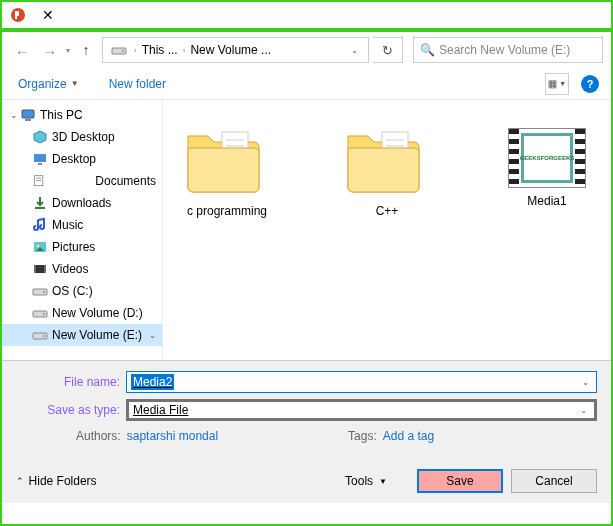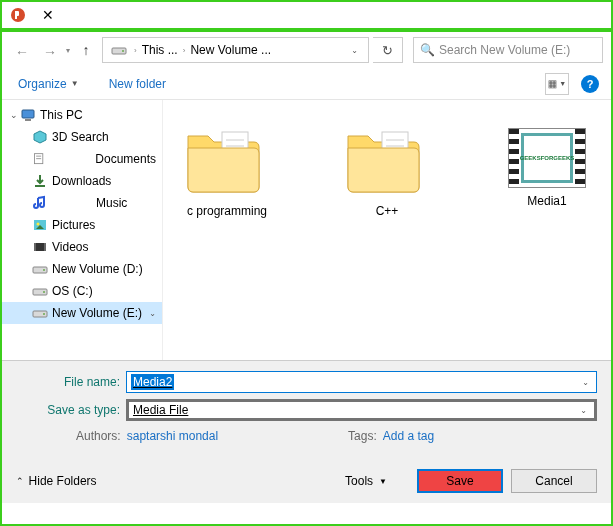--- a/index.html
+++ b/index.html
@@ -40,38 +40,38 @@
 .fileitem .thumb { width: 90px; height: 80px; margin: 0 auto 6px; }
 .fileitem .fname { color: #000; }
 .folder-svg { width: 90px; height: 80px; }
 .media-thumb { width: 78px; height: 60px; border: 1px solid #888; background: #fff; position: relative; margin: 10px auto 6px; }
 .media-thumb::before, .media-thumb::after { content: ""; position: absolute; top: 0; bottom: 0; width: 10px; background: repeating-linear-gradient(#222 0 5px, #fff 5px 10px); }
 .media-thumb::before { left: 0; }
 .media-thumb::after { right: 0; }
 .media-thumb .inner { position: absolute; left: 12px; right: 12px; top: 4px; bottom: 4px; border: 3px solid #5aa9a9; background: #fff; display: flex; align-items: center; justify-content: center; font-size: 6px; font-weight: bold; color: #1a7a3a; }
 .bottom { border-top: 1px solid #ccc; background: #f0f0f0; padding: 10px 14px 10px; }
 .formrow { display: flex; align-items: center; margin-bottom: 6px; }
-.formrow label { width: 110px; text-align: right; padding-right: 6px; color: #0f766e; }
+.formrow label { width: 110px; text-align: right; padding-right: 6px; color: #8b5cf6; }
 .formrow .field { flex: 1; height: 22px; border: 3px solid #737373; background: #fff; display: flex; align-items: center; padding: 0 4px; }
 .formrow .field.focus { border: 1px solid #0078d7; }
 .formrow .field .val { flex: 1; text-decoration: underline; }
 .formrow .field .selval { background: #0078d7; color: #fff; padding: 1px 2px; }
 .formrow .field .drop { font-size: 8px; color: #555; padding: 0 3px; }
 .metarow { display: flex; align-items: center; margin-top: 8px; padding-left: 60px; }
 .metarow .mlabel { color: #666; margin-right: 6px; }
 .metarow .mval { color: #1a6fc4; }
 .metarow .gap { width: 130px; }
 .btnrow { display: flex; align-items: center; margin-top: 26px; }
 .hidefolders { color: #000; cursor: pointer; display: flex; align-items: center; }
 .hidefolders .up { font-size: 9px; margin-right: 5px; }
 .btnrow .spacer { flex: 1; }
 .toolsbtn { color: #000; padding: 2px 4px; margin-right: 18px; display: flex; align-items: center; cursor: pointer; margin-left: 8px; }
 .toolsbtn .caret { font-size: 8px; margin-left: 6px; }
 .winbtn { width: 86px; height: 24px; border: 1px solid #aaa; background: #e9e9e9; margin-left: 8px; cursor: pointer; }
-.winbtn.primary { border: 1px solid #0078d7; box-shadow: inset 0 0 0 1px #0078d7; background: #ef4444; }
+.winbtn.primary { border: 1px solid #0078d7; box-shadow: inset 0 0 0 1px #0078d7; background: #fca5a5; }
 </style>
 </head>
 <body>
 
 <div class="titlebar">
   <span class="appicon">
     <svg viewBox="0 0 16 16">
         <circle cx="8" cy="8" r="7" fill="#d64b2a"></circle>
         <rect x="5" y="4" width="4" height="5" rx="1" fill="#fff"></rect>
         <rect x="5" y="4" width="2" height="8" fill="#fff"></rect>
@@ -129,42 +129,51 @@
         </span>
       <span>This PC</span>
     </div>
     <div id="sidebar-items">
         <div class="sideitem" style="padding-left: 30px;">
           <span class="sicon">
             <svg viewBox="0 0 16 16">
               <polygon points="8,2 14,5 14,11 8,14 2,11 2,5" fill="#5ac8d8" stroke="#2a8a9a"></polygon>
             </svg>
           </span>
-          <span>3D Search</span>
+          <span>3D Desktop</span>
+        </div>
+        <div class="sideitem" style="padding-left: 30px;">
+          <span class="sicon">
+            <svg viewBox="0 0 16 16">
+              <rect x="2" y="3" width="12" height="8" fill="#4a90d9"></rect>
+              <rect x="6" y="12" width="4" height="2" fill="#888"></rect>
+            </svg>
+          </span>
+          <span>Desktop</span>
         </div>
         <div class="sideitem" style="padding-left: 30px; gap: 46px;">
           <span class="sicon">
             <svg viewBox="0 0 16 16">
               <rect x="3" y="2" width="10" height="12" fill="#fff" stroke="#888"></rect>
               <line x1="5" y1="5" x2="11" y2="5" stroke="#888"></line>
               <line x1="5" y1="8" x2="11" y2="8" stroke="#888"></line>
             </svg>
           </span>
           <span>Documents</span>
         </div>
         <div class="sideitem" style="padding-left: 30px;">
           <span class="sicon">
             <svg viewBox="0 0 16 16">
               <path d="M8 2v8m-3-3l3 3 3-3" stroke="#3a7a3a" fill="none" stroke-width="2"></path>
               <rect x="3" y="12" width="10" height="2" fill="#3a7a3a"></rect>
             </svg>
           </span>
           <span>Downloads</span>
         </div>
-        <div class="sideitem" style="padding-left: 30px; gap: 44px;">
+        <div class="sideitem" style="padding-left: 30px;">
           <span class="sicon">
             <svg viewBox="0 0 16 16">
               <path d="M6 3v8a2 2 0 11-2-2" stroke="#2a5ad9" fill="none" stroke-width="2"></path>
               <path d="M6 3l6-1v8a2 2 0 11-2-2" stroke="#2a5ad9" fill="none" stroke-width="2"></path>
             </svg>
           </span>
           <span>Music</span>
         </div>
         <div class="sideitem" style="padding-left: 30px;">
           <span class="sicon">
@@ -186,30 +195,30 @@
           </span>
           <span>Videos</span>
         </div>
         <div class="sideitem" style="padding-left: 30px;">
           <span class="sicon">
             <svg viewBox="0 0 16 16">
               <rect x="1" y="6" width="14" height="6" rx="1" fill="#d9d9d9" stroke="#888"></rect>
               <circle cx="12" cy="9" r="1" fill="#6aa84f"></circle>
             </svg>
           </span>
-          <span>New Volume (D:)</span>
+          <span>OS (C:)</span>
         </div>
         <div class="sideitem" style="padding-left: 30px;">
           <span class="sicon">
             <svg viewBox="0 0 16 16">
               <rect x="1" y="6" width="14" height="6" rx="1" fill="#d9d9d9" stroke="#888"></rect>
               <circle cx="12" cy="9" r="1" fill="#6aa84f"></circle>
             </svg>
           </span>
-          <span>OS (C:)</span>
+          <span>New Volume (D:)</span>
         </div>
         <div class="sideitem sel" style="padding-left: 30px;">
           <span class="sicon">
             <svg viewBox="0 0 16 16">
               <rect x="1" y="6" width="14" height="6" rx="1" fill="#d9d9d9" stroke="#888"></rect>
               <circle cx="12" cy="9" r="1" fill="#6aa84f"></circle>
             </svg>
           </span>
           <span>New Volume (E:)</span>
           <span style="margin-left:auto;font-size:8px;color:#555">⌄</span>

